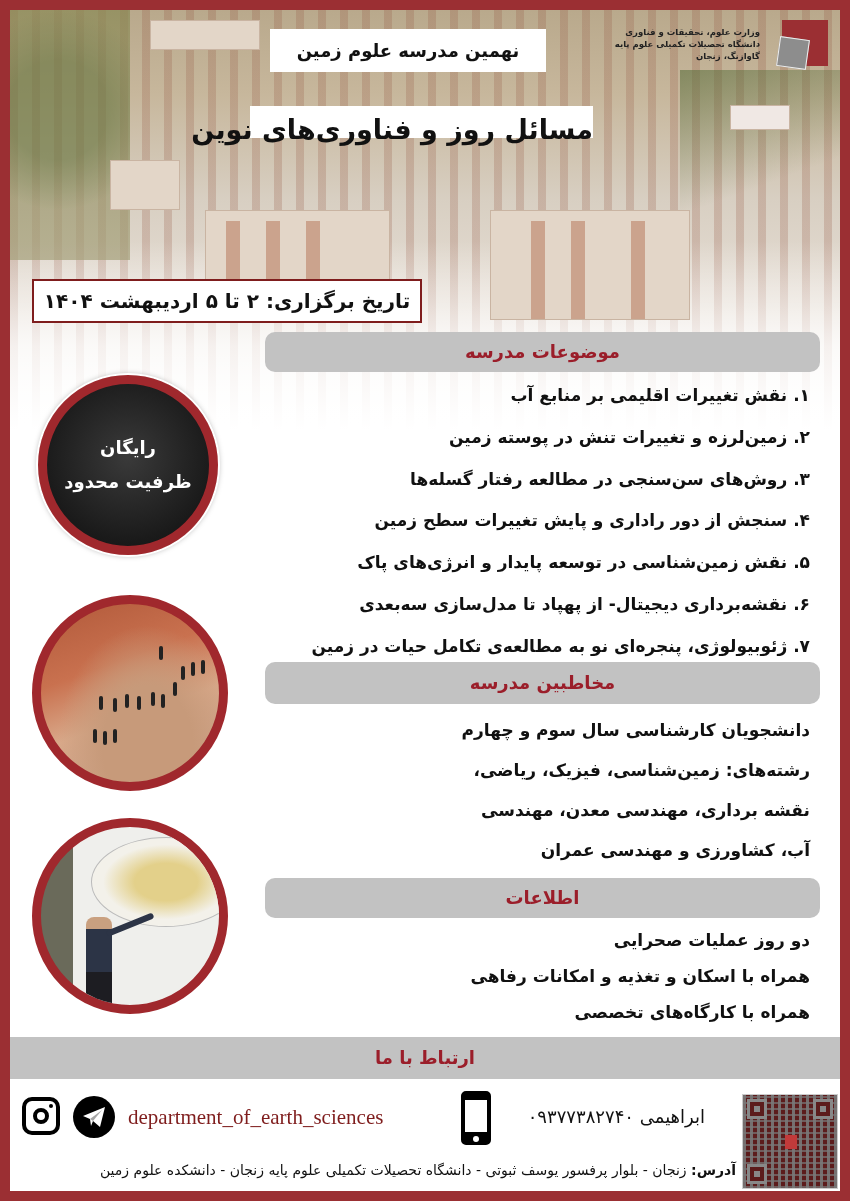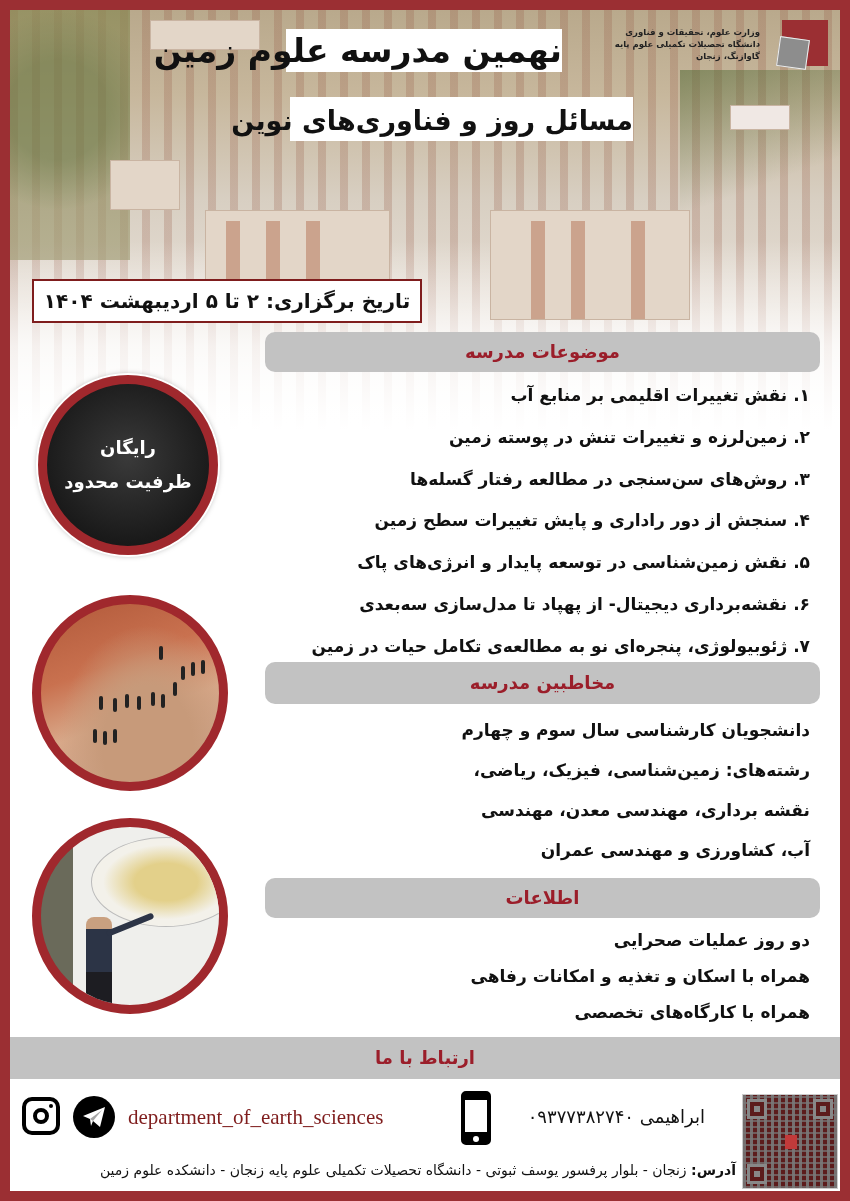--- a/index.html
+++ b/index.html
@@ -35,22 +35,22 @@
   }
   .logo-mark { position:absolute; right:12px; top:10px; width:50px; height:50px; }
   .logo-mark .red { position:absolute; right:0; top:0; width:46px; height:46px; background:#9b2f33; }
   .logo-mark .grey { position:absolute; right:20px; top:18px; width:30px; height:30px; background:#8d8d8d; transform: rotate(8deg); border:1px solid #eee; }
 
   
   .tbox {
     position: absolute; background: #fff; direction: rtl; text-align: center;
     font-weight: bold; color: #111; white-space: nowrap;
   }
-  .t1 { left: 276px; top: 19px; width: 276px; height: 43px; font-size: 33px; line-height: 43px; }
-  .t2 { left: 240px; top: 87px; width: 343px; height: 44px; font-size: 27px; line-height: 48px; margin-left: 40px; }
+  .t1 { left: 260px; top: 19px; width: 276px; height: 43px; font-size: 18px; line-height: 43px; }
+  .t2 { left: 240px; top: 96px; width: 343px; height: 32px; font-size: 27px; line-height: 48px; }
   .t3 { left: 157px; top: 146px; width: 528px; height: 50px; font-size: 28px; line-height: 50px; }
 
   
   .dbox {
     position: absolute; background: #fff; border: 2px solid #7f1d1d;
     direction: rtl; text-align: center; font-weight: bold; color: #111;
     font-size: 20px; white-space: nowrap;
   }
   .d-reg { left: 464px; top: 269px; width: 344px; height: 44px; line-height: 40px; }
   .d-held { left: 22px; top: 269px; width: 390px; height: 44px; line-height: 40px; }

